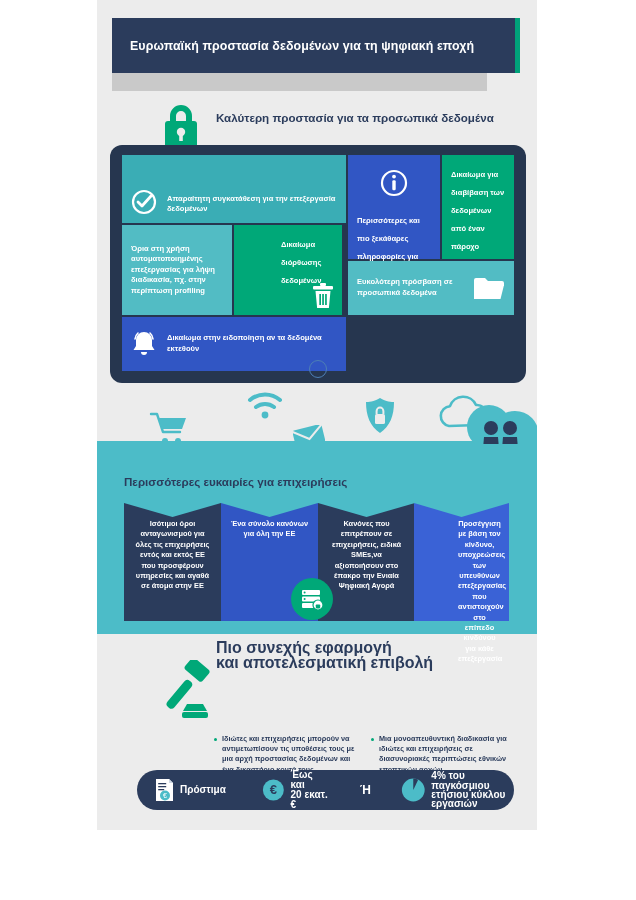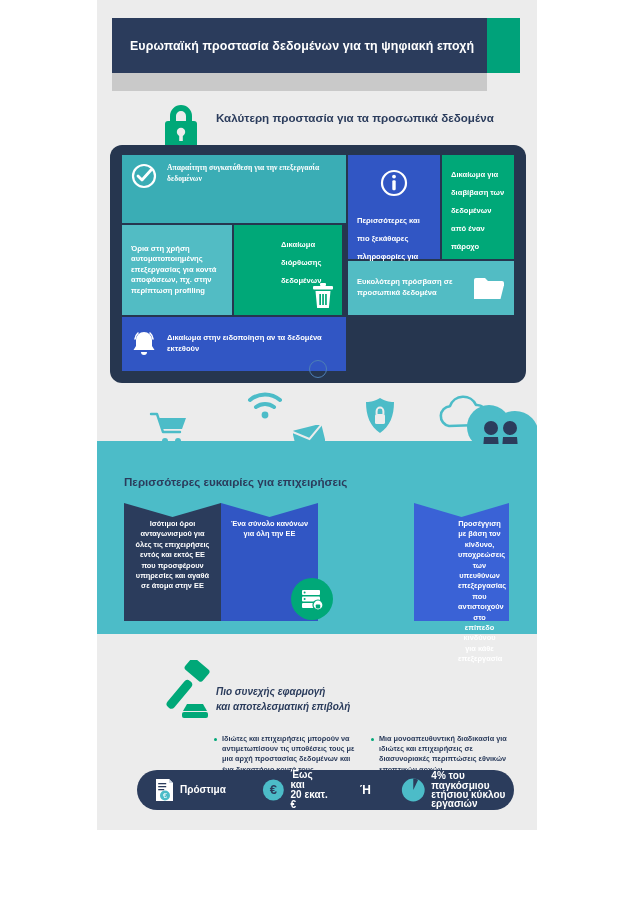--- a/index.html
+++ b/index.html
@@ -9,21 +9,21 @@
     font-family:"Liberation Sans","DejaVu Sans",sans-serif;
     overflow:hidden;
   }
   .page{position:relative;width:636px;height:900px;background:#ffffff;}
 
   
   .sheet{position:absolute;left:97px;top:0;width:440px;height:830px;background:#ececec;}
 
   
   .hdr-green{position:absolute;left:415px;top:18px;width:105px;height:55px;background:#00a27a;}
-  .hdr-bar{position:absolute;left:112px;top:18px;width:375px;height:55px;background:#2b3c5c;}
+  .hdr-bar{position:absolute;left:112px;top:18px;width:375px;height:55px;background:#2b3c5c;padding-left:28px;}
   .hdr-title{
     position:absolute;left:18px;top:0;right:10px;height:55px;
     display:flex;align-items:center;
     color:#ffffff;font-size:12.4px;font-weight:bold;letter-spacing:.1px;
     white-space:nowrap;
   }
   .hdr-grey{position:absolute;left:112px;top:73px;width:375px;height:18px;background:#c9c9c9;}
 
   
   .s1-title{
@@ -45,21 +45,21 @@
   }
   .cell{position:absolute;box-sizing:border-box;padding:8px 9px;}
   .cell .txt{color:#ffffff;font-size:7.6px;line-height:10.6px;font-weight:bold;}
   .t-teal{background:#3aadb5;}
   .t-teal2{background:#52bcc4;}
   .t-green{background:#00a878;}
   .t-blue{background:#3156c4;}
   .t-green2{background:#00a57a;}
 
   
-  .c-consent{left:0;top:0;width:224px;height:68px;display:flex;align-items:flex-start;gap:10px;font-family:Liberation Serif, serif;}
+  .c-consent{left:0;top:0;width:224px;height:68px;display:flex;align-items:flex-end;gap:10px;}
   .c-limits{left:0;top:70px;width:110px;height:90px;display:flex;align-items:center;}
   .c-rect{left:112px;top:70px;width:108px;height:90px;padding-left:47px;}
   .c-info{left:226px;top:0;width:92px;height:104px;}
   .c-port{left:320px;top:0;width:72px;height:104px;}
   .c-access{left:226px;top:106px;width:166px;height:54px;display:flex;align-items:center;justify-content:space-between;}
   .c-notify{left:0;top:162px;width:224px;height:54px;display:flex;align-items:center;gap:10px;}
   .c-safeg{left:226px;top:162px;width:166px;height:54px;display:flex;align-items:center;}
 
   .c-info .txt{text-align:left;}
   .ico-wrap{flex:0 0 auto;display:flex;align-items:center;justify-content:center;}
@@ -76,21 +76,21 @@
     color:#ffffff;font-size:7.4px;line-height:10.4px;font-weight:bold;text-align:center;}
   .b1{left:0;width:97px;background:#2b3c5c;}
   .b2{left:97px;width:97px;background:#3156c4;}
   .b3{left:194px;width:97px;background:#2b3c5c;}
   .b4{left:290px;width:95px;background:#3a62d6;padding-left:44px;}
   .notch{position:absolute;top:0;left:0;width:100%;height:14px;}
   .biz-badge{position:absolute;left:291px;top:578px;width:42px;height:42px;border-radius:50%;
     background:#00a878;display:flex;align-items:center;justify-content:center;}
 
   
-  .s3-title{position:absolute;left:216px;top:684px;color:#2b3c5c;font-size:10px;font-weight:bold;line-height:15px;font-style:italic;}
+  .s3-title{position:absolute;left:216px;top:640px;color:#2b3c5c;font-size:16px;font-weight:bold;line-height:15px;}
   .gavel{position:absolute;left:160px;top:660px;width:56px;height:66px;}
   .bullets{position:absolute;left:214px;top:699px;width:300px;display:flex;gap:14px;}
   .bullet{position:relative;padding-left:8px;width:140px;color:#2b3c5c;font-size:7.3px;line-height:10.2px;font-weight:bold;margin-top:35px;}
   .bullet::before{content:"";position:absolute;left:0;top:3.5px;width:3px;height:3px;border-radius:50%;background:#00a878;}
 
   
   .fines{position:absolute;left:137px;top:770px;width:377px;height:40px;background:#2b3c5c;border-radius:20px;
     display:flex;align-items:center;}
   .fines .lbl{color:#ffffff;font-size:10px;font-weight:bold;line-height:10px;}
   .fines .lbl.small{font-size:10px;line-height:9.4px;}
@@ -127,21 +127,21 @@
         <span class="ico-wrap">
           <svg width="26" height="26" viewBox="0 0 26 26">
             <circle cx="13" cy="13" r="11" fill="none" stroke="#fff" stroke-width="2.2"></circle>
             <path d="M7 13 l4 4 l9 -10" fill="none" stroke="#fff" stroke-width="2.8" stroke-linecap="round" stroke-linejoin="round"></path>
           </svg>
         </span>
         <span class="txt">Απαραίτητη συγκατάθεση για την επεξεργασία δεδομένων</span>
       </div>
 
       <div class="cell c-limits t-teal2">
-        <span class="txt">Όρια στη χρήση αυτοματοποιημένης επεξεργασίας για κοντά αποφάσεων, πχ. στην περίπτωση profiling</span>
+        <span class="txt">Όρια στη χρήση αυτοματοποιημένης επεξεργασίας για λήψη διαδικασία, πχ. στην περίπτωση profiling</span>
       </div>
 
       <div class="cell c-rect t-green">
         <span class="txt">Δικαίωμα διόρθωσης δεδομένων</span>
         <svg style="position:absolute;right:8px;bottom:6px;" width="22" height="26" viewBox="0 0 22 26">
           <rect x="1" y="3" width="20" height="3.4" rx="1" fill="#fff"></rect>
           <rect x="8" y="0" width="6" height="3" rx="1" fill="#fff"></rect>
           <path d="M3.5 8 h15 l-1.6 17 h-11.8 z" fill="#fff"></path>
           <rect x="7.3" y="11" width="1.7" height="11" fill="#00a878"></rect>
           <rect x="10.2" y="11" width="1.7" height="11" fill="#00a878"></rect>
@@ -248,20 +248,26 @@
         <polygon points="0,0 97,0 97,0 48.5,14 0,0" fill="#4cbcc8"></polygon>
       </svg>
       <span>Ισότιμοι όροι ανταγωνισμού για όλες τις επιχειρήσεις εντός και εκτός ΕΕ που προσφέρουν υπηρεσίες και αγαθά σε άτομα στην ΕΕ</span>
     </div>
     <div class="biz-col b2">
       <svg class="notch" viewBox="0 0 97 14" preserveAspectRatio="none">
         <polygon points="0,0 97,0 48.5,14" fill="#4cbcc8"></polygon>
       </svg>
       <span>Ένα σύνολο κανόνων για όλη την ΕΕ</span>
     </div>
+    <div class="biz-col b3">
+      <svg class="notch" viewBox="0 0 97 14" preserveAspectRatio="none">
+        <polygon points="0,0 97,0 48.5,14" fill="#4cbcc8"></polygon>
+      </svg>
+      <span>Κανόνες που επιτρέπουν σε επιχειρήσεις, ειδικά SMEs,να αξιοποιήσουν στο έπακρο την Ενιαία Ψηφιακή Αγορά</span>
+    </div>
     <div class="biz-col b4">
       <svg class="notch" viewBox="0 0 95 14" preserveAspectRatio="none">
         <polygon points="0,0 95,0 47.5,14" fill="#4cbcc8"></polygon>
       </svg>
       <span>Προσέγγιση με βάση τον κίνδυνο, υποχρεώσεις των υπευθύνων επεξεργασίας που αντιστοιχούν στο επίπεδο κινδύνου για κάθε επεξεργασία</span>
     </div>
   </div>
 
   <div class="biz-badge">
     <svg width="24" height="24" viewBox="0 0 24 24">

